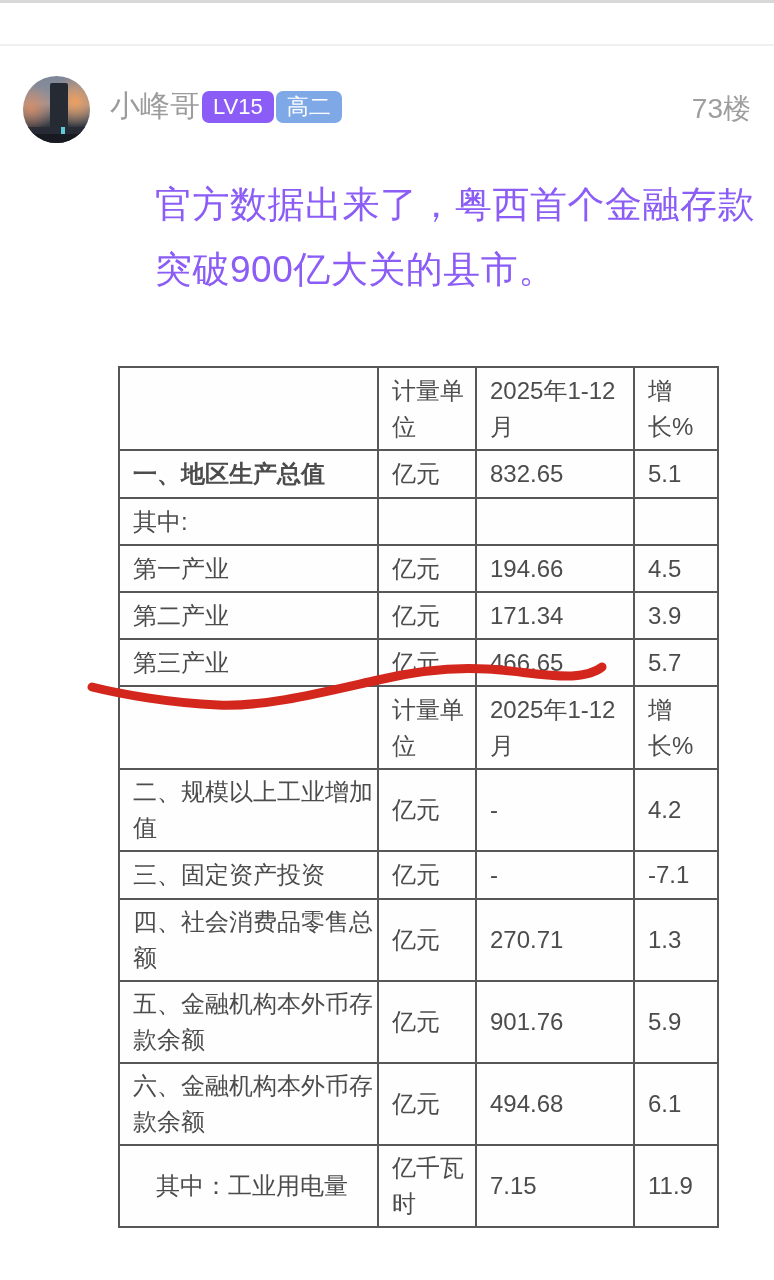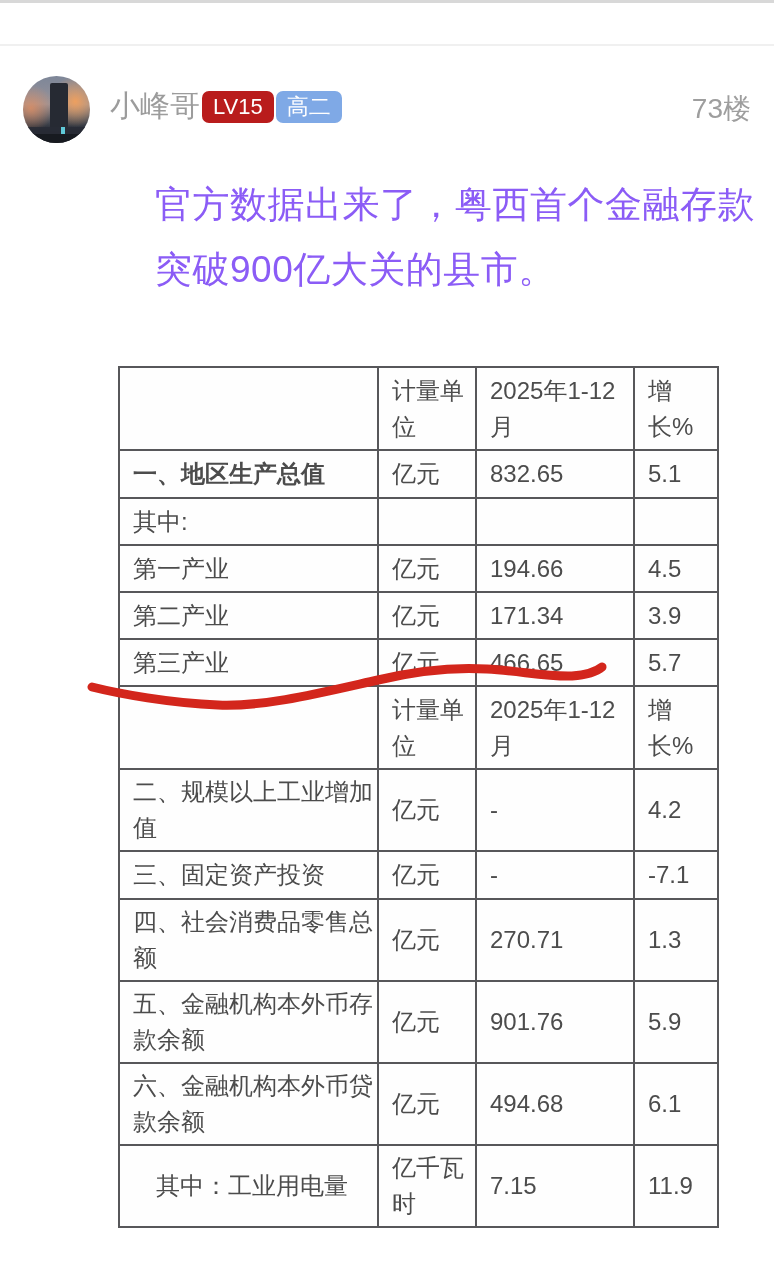--- a/index.html
+++ b/index.html
@@ -20,21 +20,21 @@
       radial-gradient(circle at 12% 48%, rgba(226,142,96,0.8) 0%, rgba(226,142,96,0) 34%),
       linear-gradient(to bottom,#7d8698 0%,#97939a 42%,#555b66 62%,#23262e 82%,#1b1e24 100%);
   }
   .avatar .building{position:absolute;left:40%;top:10%;width:27%;height:72%;background:#262a33;border-radius:2px;}
   .avatar .skyline{position:absolute;left:0;bottom:14%;width:100%;height:10%;background:rgba(40,44,54,0.85);}
   .avatar .ground{position:absolute;left:0;bottom:0;width:100%;height:14%;background:#171a20;}
   .avatar .light{position:absolute;left:57%;bottom:13%;width:4px;height:7px;background:#5fc9d8;}
   .author-line{position:absolute;left:110px;top:10px;display:flex;align-items:center;gap:2px;}
   .author-name{font-size:30px;color:#9c9c9c;}
   .badge{font-size:22px;color:#ffffff;border-radius:7px;padding:5px 11px;line-height:1;}
-  .badge.lv{background:#b91c1c;}
+  .badge.lv{background:#8b5cf6;}
   .badge.grade{background:#7fa9e6;}
   .floor{position:absolute;right:23px;top:14px;font-size:28px;color:#9e9e9e;}
 
   
   .post-text{position:absolute;left:110px;top:172px;width:640px;font-size:37px;line-height:65px;color:#8b5cf6;letter-spacing:0.5px;margin-left:45px;}
 
   
   table.stats{
     position:absolute;left:118px;top:366px;width:599px;
     border-collapse:collapse;table-layout:fixed;
@@ -156,21 +156,21 @@
           <td>270.71</td>
           <td>1.3</td>
         </tr>
         <tr style="height: 81px;">
           <td>五、金融机构本外币存款余额</td>
           <td>亿元</td>
           <td>901.76</td>
           <td>5.9</td>
         </tr>
         <tr style="height: 81px;">
-          <td>六、金融机构本外币贷款余额</td>
+          <td>六、金融机构本外币存款余额</td>
           <td>亿元</td>
           <td>494.68</td>
           <td>6.1</td>
         </tr>
         <tr style="height: 80px;">
           <td class="indent">其中：工业用电量</td>
           <td>亿千瓦时</td>
           <td>7.15</td>
           <td>11.9</td>
         </tr>

